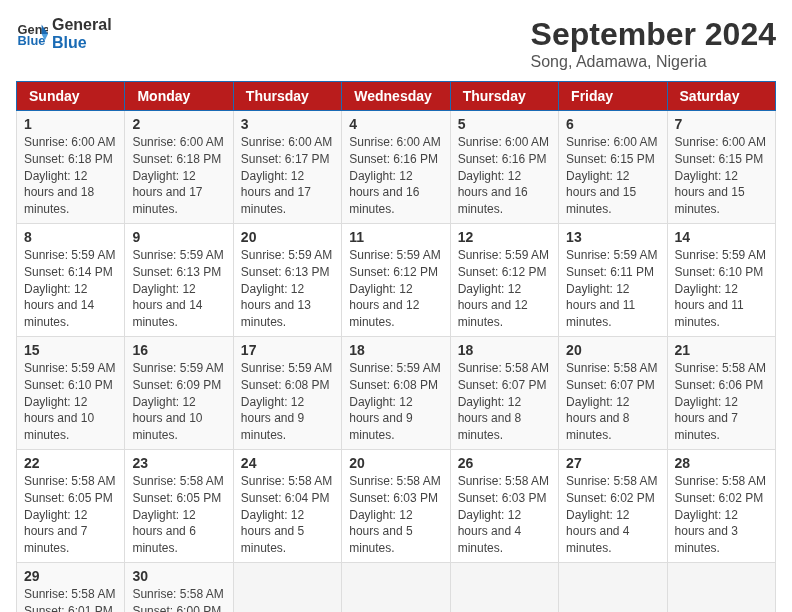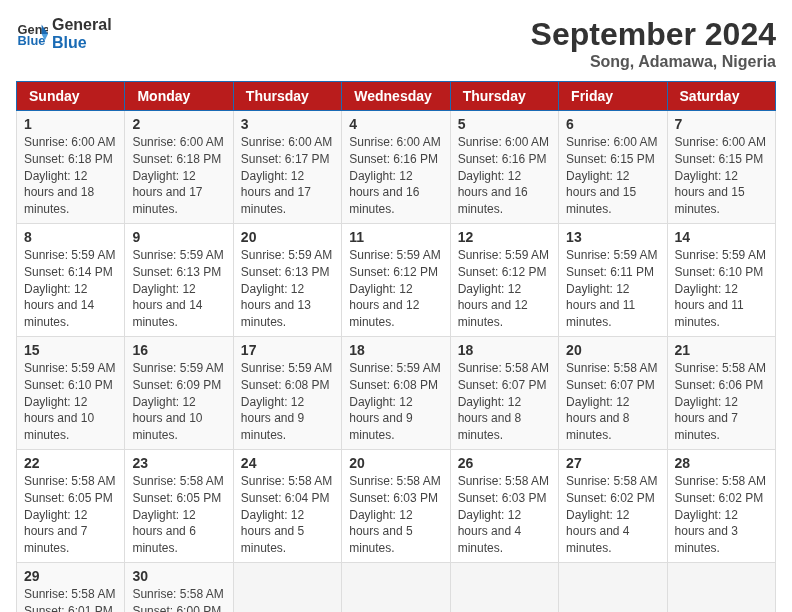--- a/index.html
+++ b/index.html
@@ -19,30 +19,30 @@
     .logo {
       display: flex;
       align-items: center;
       gap: 4px;
     }
     .logo-icon {
       width: 32px;
       height: 32px;
     }
     .title-area {
-      text-align: right;
+      text-align: left;
     }
     .title-area h1 {
       font-size: 32px;
       font-weight: bold;
       color: #333;
     }
     .title-area h2 {
       font-size: 16px;
-      font-weight: bold;
+      font-weight: normal;
       color: #555;
     }
     .calendar {
       width: 100%;
       border-collapse: collapse;
       border: 1px solid #ccc;
     }
     .calendar th {
       background-color: #b91c1c;
       color: #fff;

